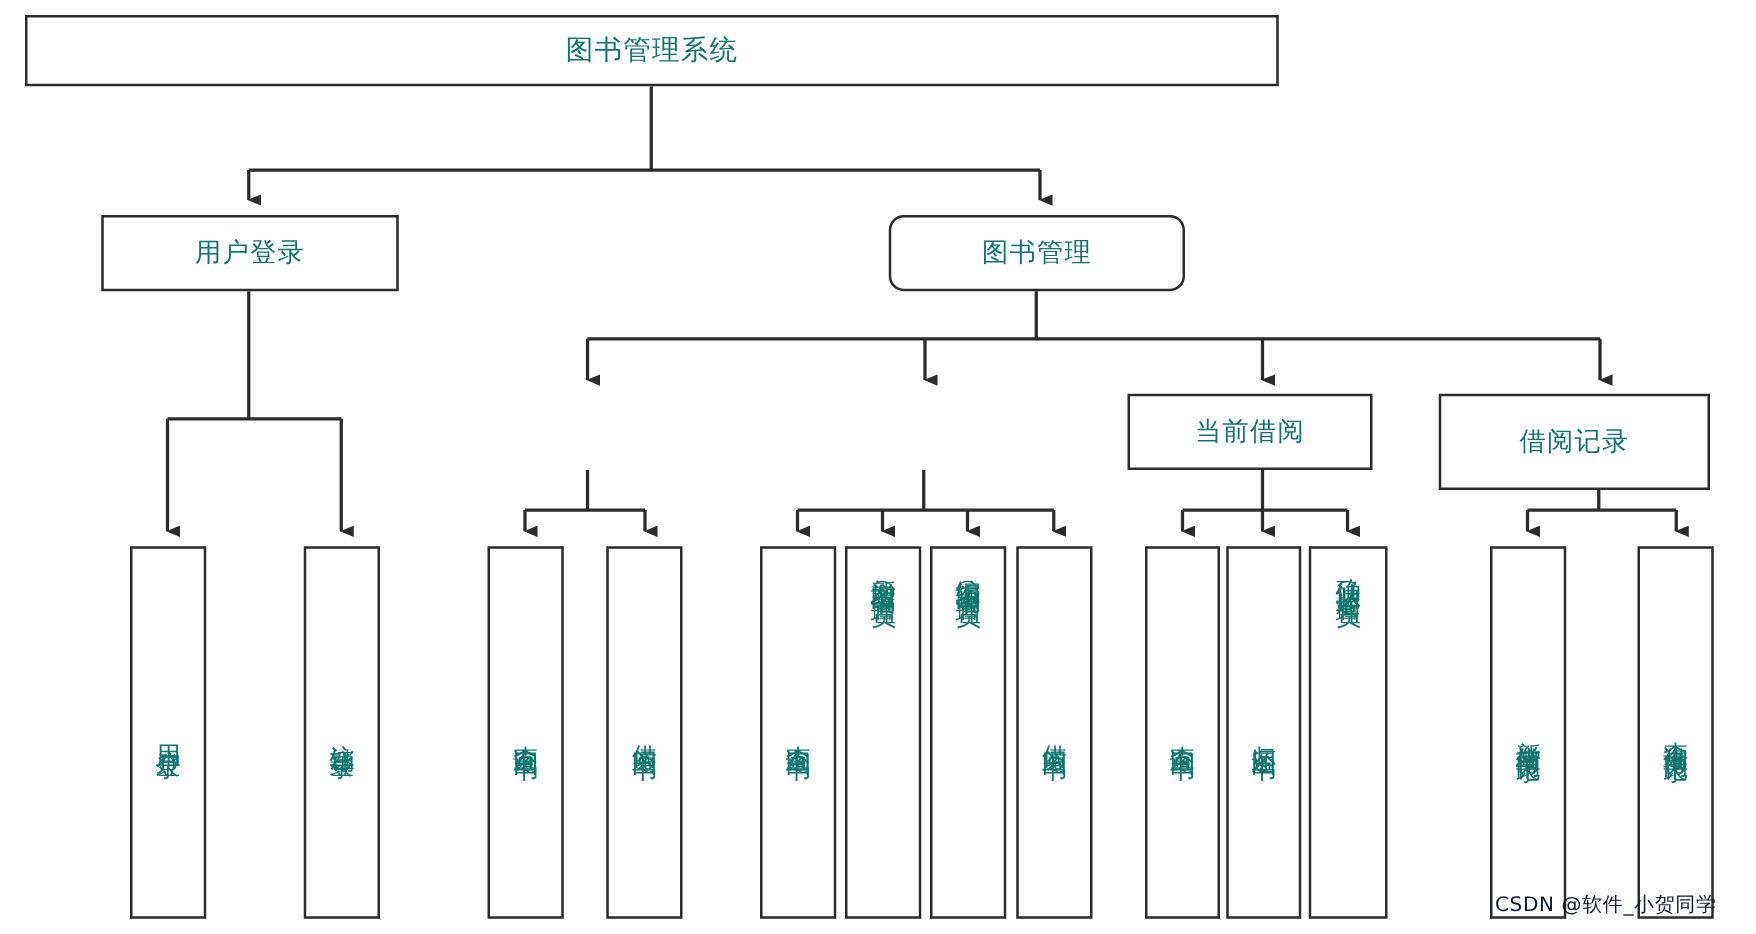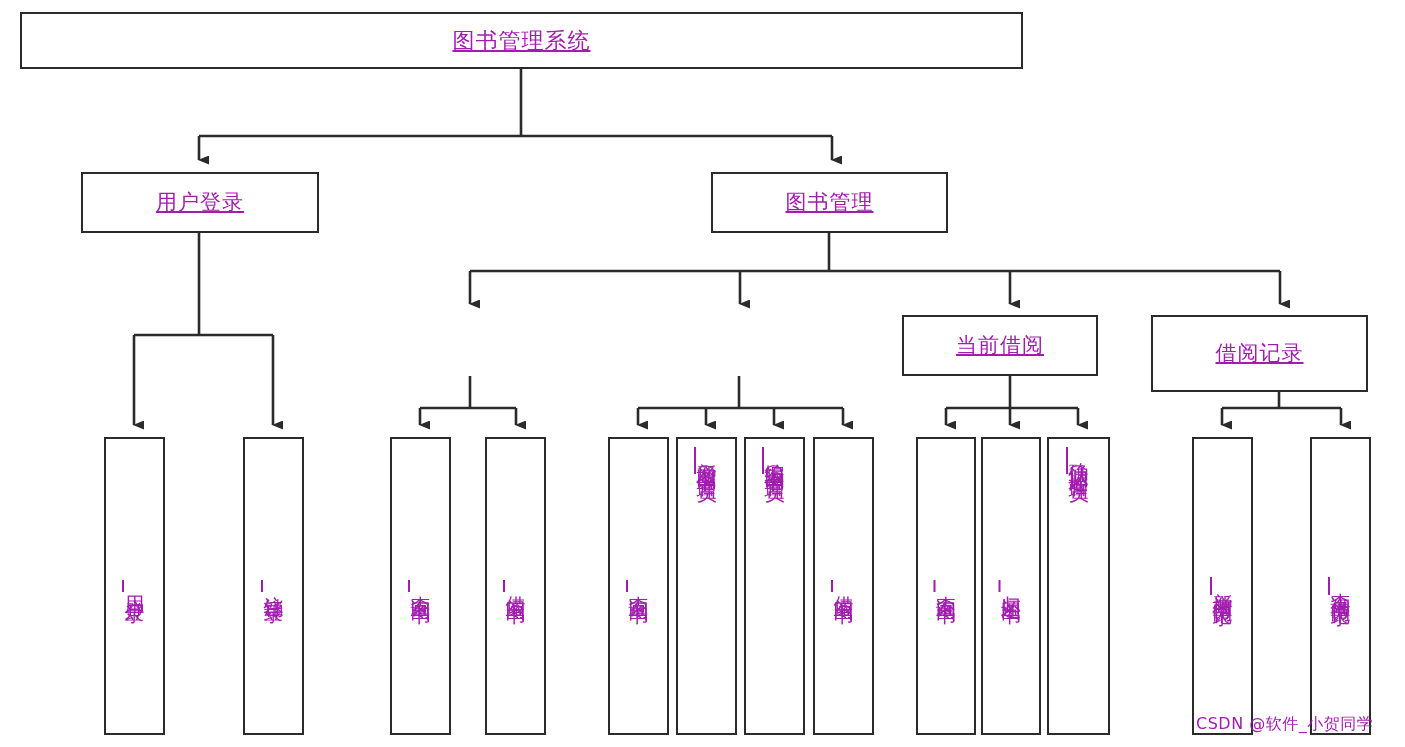--- a/index.html
+++ b/index.html
@@ -28,22 +28,21 @@
     display:flex;
     align-items:center;
     justify-content:center;
     color:#1b1b1b;
   }
   .node .label{
     font-size:21px;
     line-height:1.18;
     letter-spacing:1px;
     white-space:nowrap;
-    color:#a21caf;
-    text-decoration:underline;
+    color:#0f766e;
   }
   
   .node.horiz .label{
     writing-mode:horizontal-tb;
   }
   
   .node.vert{
     align-items:flex-start;
     justify-content:center;
     padding-top:8px;
@@ -58,21 +57,21 @@
     max-height:282px;
   }
   .node.vert.centered{
     align-items:center;
     padding-top:0;
   }
   #root.node .label{ font-size:22px; }
   .watermark{
     position:absolute;
     font-size:16px;
-    color:#a21caf;
+    color:#0f172a;
     letter-spacing:0.5px;
     white-space:nowrap;
     user-select:none;
   }
 </style>
 </head>
 <body>
 
 <div id="canvas">
 
@@ -127,21 +126,21 @@
   </svg>
 
   <div class="node horiz" id="root" style="left:20px; top:12px; width:1003px; height:57px;">
     <span class="label">图书管理系统</span>
   </div>
 
   <div class="node horiz" style="left:81px; top:172px; width:238px; height:61px;">
     <span class="label">用户登录</span>
   </div>
 
-  <div class="node horiz" style="left:711px; top:172px; width:237px; height:61px;">
+  <div class="node horiz" style="left:711px; top:172px; width:237px; height:61px;border-radius:12px;">
     <span class="label">图书管理</span>
   </div>
 
 
 
   <div class="node horiz" style="left:902px; top:315px; width:196px; height:61px;">
     <span class="label">当前借阅</span>
   </div>
 
   <div class="node horiz" style="left:1151px; top:315px; width:217px; height:77px;">

